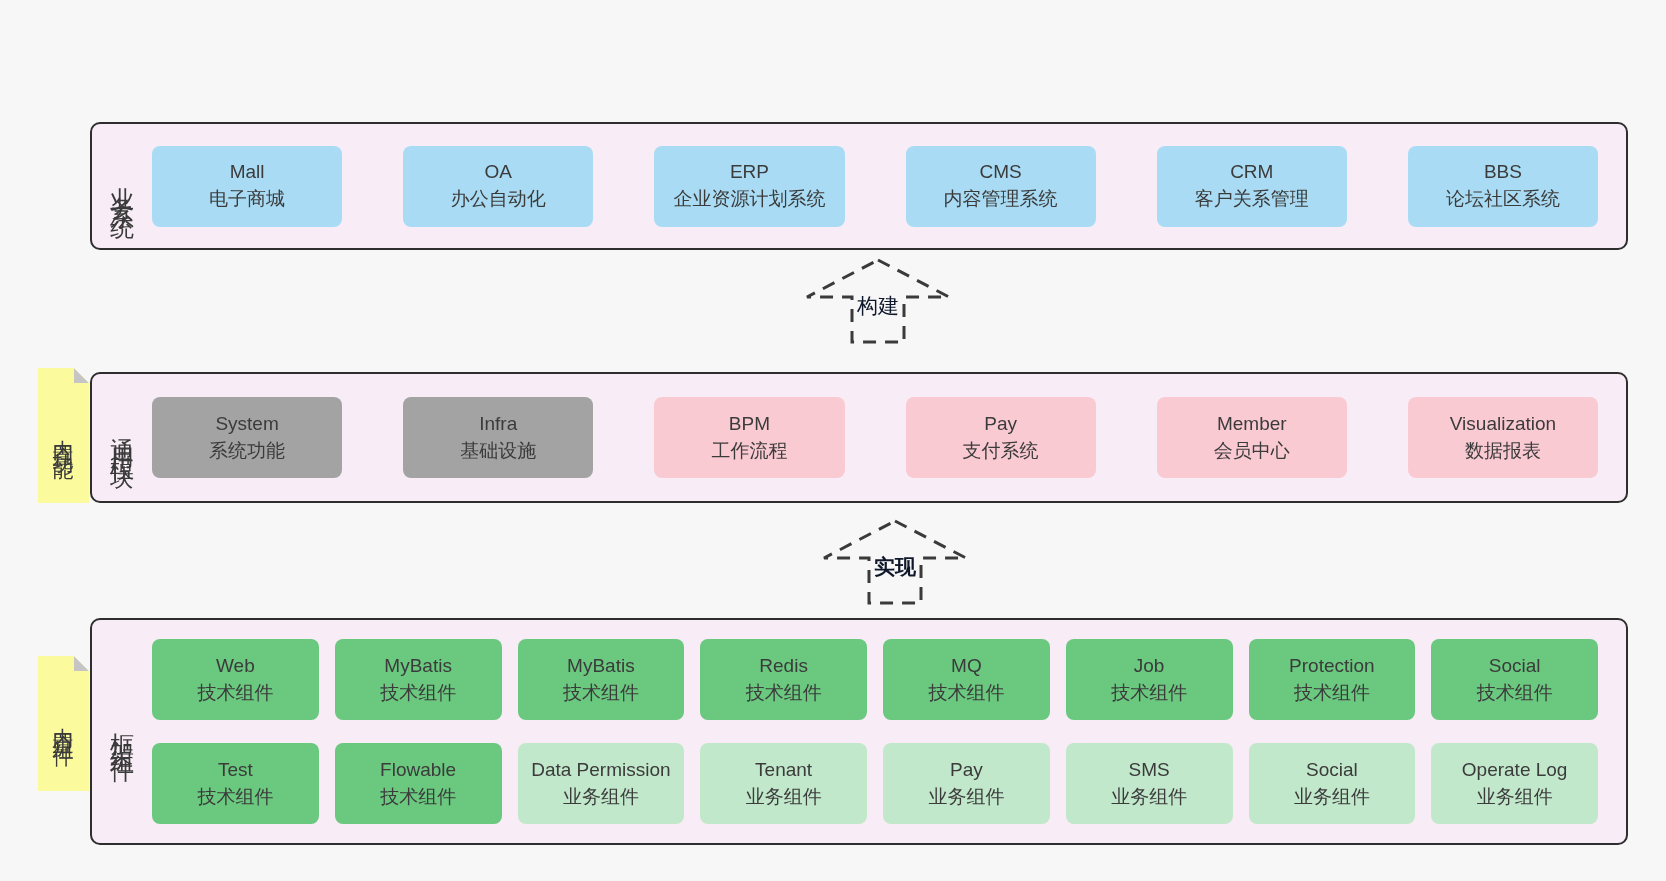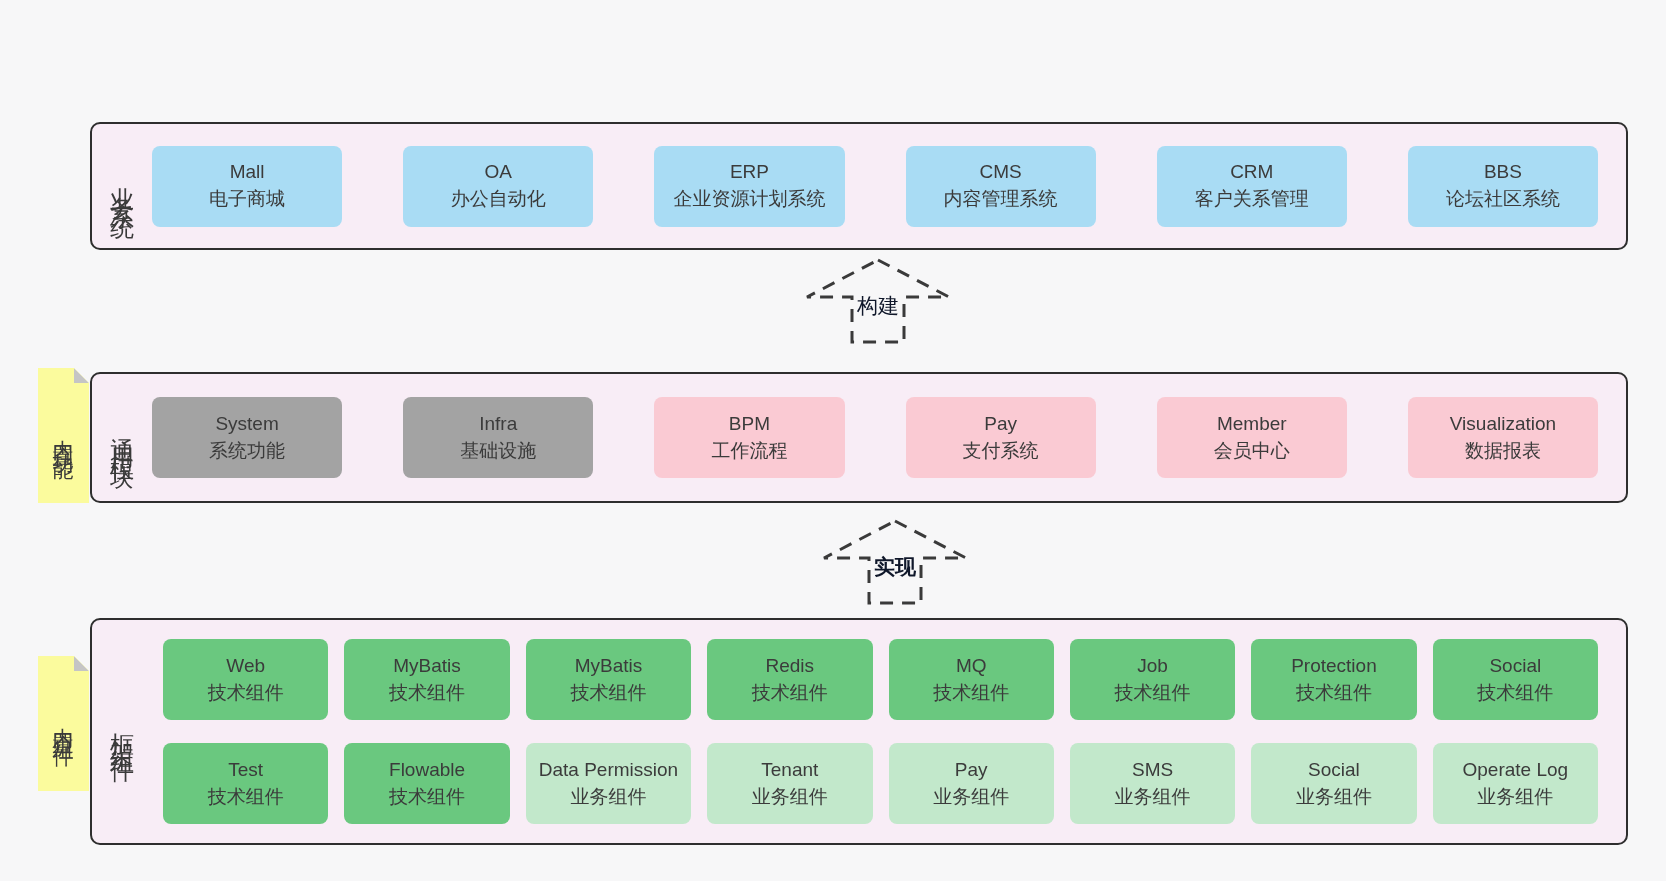--- a/index.html
+++ b/index.html
@@ -41,21 +41,21 @@
     display:flex; align-items:center;
     gap:61px;
     padding-right:28px;
   }
   .rows {
     flex:1;
     display:flex; flex-direction:column; justify-content:center;
     gap:23px;
     padding-right:28px;
   }
-  .row { display:flex; gap:16px;margin-left:11px; }
+  .row { display:flex; gap:16px; }
 
   .box {
     flex:1; height:81px;
     border-radius:8px;
     display:flex; flex-direction:column;
     align-items:center; justify-content:center;
     text-align:center;
     font-size:19px; line-height:1.42;
     padding:2px 10px; box-sizing:border-box;
   }

